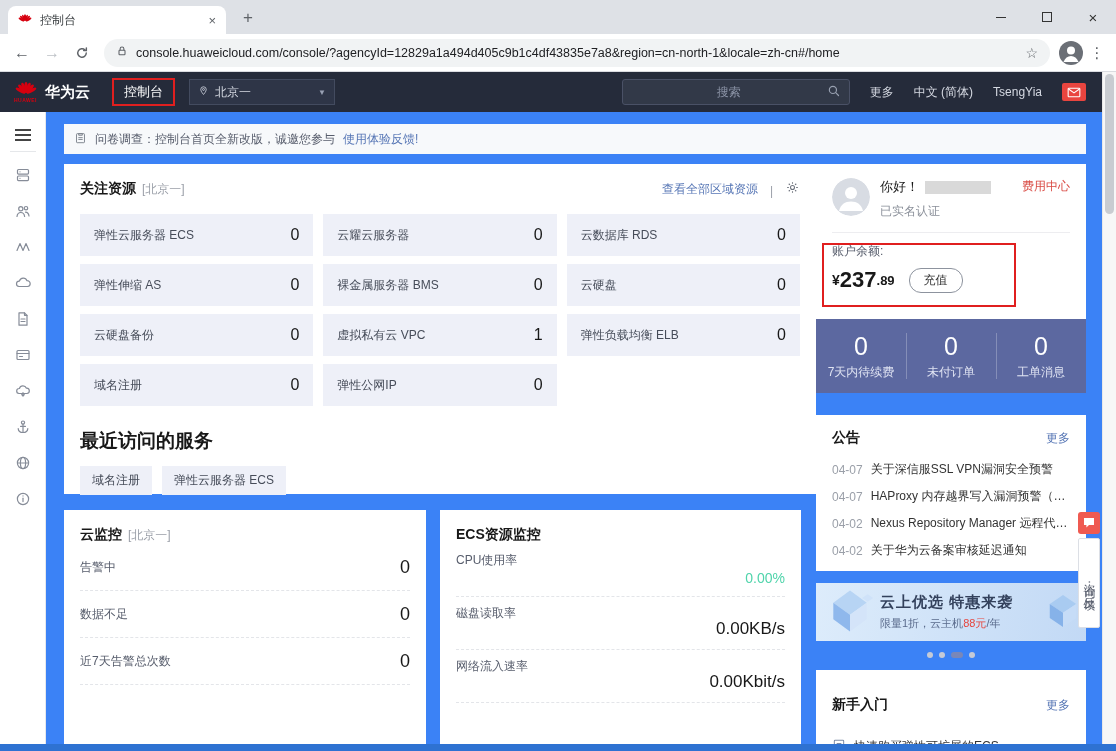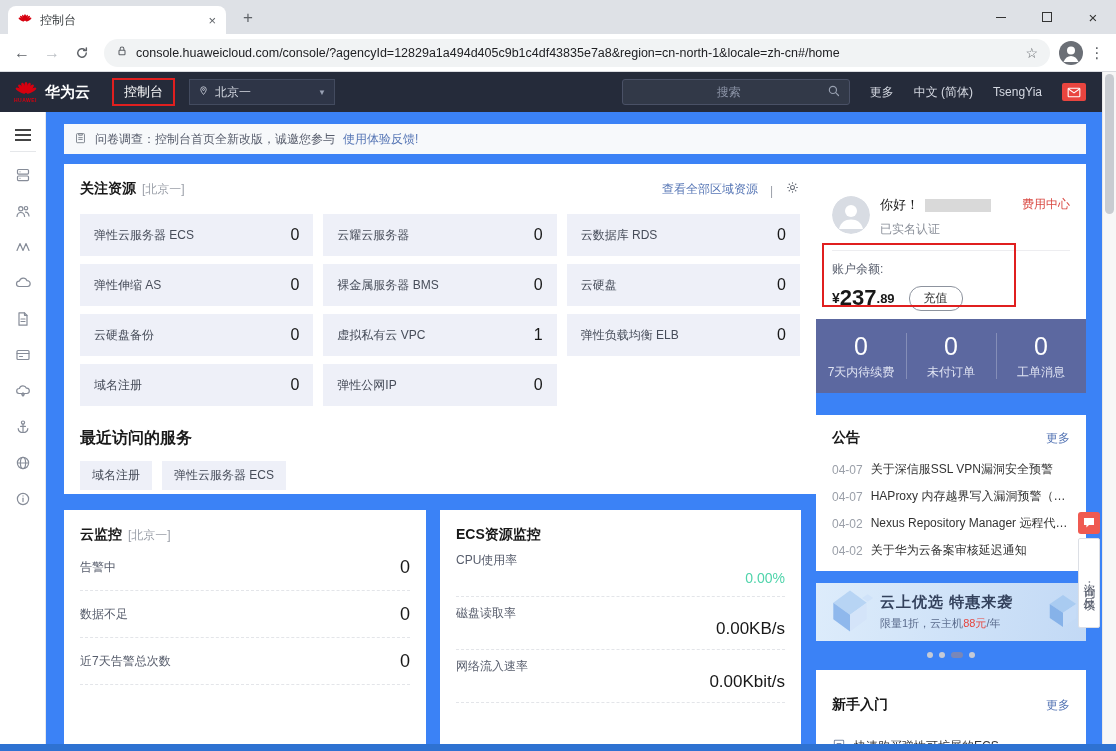--- a/index.html
+++ b/index.html
@@ -58,37 +58,37 @@
   .card-head{display:flex;align-items:center}
   .card-title{font-size:14px;font-weight:bold;color:#181818}
   .region-tag{font-size:12px;color:#9a9fa8;margin-left:6px;font-weight:normal}
   .head-right{margin-left:auto;display:flex;align-items:flex-end;gap:12px;color:#9a9fa8}
 
   #focus-card{left:18px;top:52px;width:752px;height:330px;padding:16px}
   .tile-grid{margin-top:16px;display:grid;grid-template-columns:repeat(3,1fr);gap:8px 10px}
   .tile{height:42px;background:#eef0f8;display:flex;align-items:center;justify-content:space-between;padding:0 14px}
   .tile-label{font-size:12px;color:#464c59}
   .tile-value{font-size:16px;color:#181818}
-  .recent-title{margin-top:22px;font-size:16px;font-weight:bold;color:#181818}
+  .recent-title{margin-top:22px;font-size:19px;font-weight:bold;color:#181818}
   .tag-row{margin-top:12px;display:flex;gap:10px}
   .tag{background:#eef0f8;padding:6px 12px;font-size:12px;color:#464c59}
 
   #cm-card{left:18px;top:398px;width:362px;height:240px;padding:16px}
   .m-row{display:flex;align-items:center;justify-content:space-between;height:47px;border-bottom:1px dashed #e3e5e9}
   .m-label{font-size:12px;color:#575d6c}
   .m-value{font-size:18px;color:#181818}
 
   #ecs-card{left:394px;top:398px;width:361px;height:240px;padding:16px}
   .e-row{display:flex;justify-content:space-between;height:53px;border-bottom:1px dashed #e3e5e9;padding:8px 0 10px}
   .e-label{font-size:12px;color:#575d6c}
   .e-value{align-self:flex-end;font-size:17px;color:#181818}
   .e-value.green{color:#50d4ab;font-size:14px}
 
   
-  #account-card{left:770px;top:52px;width:270px;height:155px;padding:32px 16px}
+  #account-card{left:770px;top:52px;width:270px;height:155px;padding:14px 16px}
   .acct-top{display:flex;align-items:flex-start}
   .acct-avatar{width:38px;height:38px;border-radius:50%;overflow:hidden;flex:none}
   .greet{margin-left:10px}
   .greet-line{display:flex;align-items:center;gap:6px;font-size:13px;color:#181818}
   .redacted{width:66px;height:13px;background:#d9d9d9;display:inline-block}
   .verified{font-size:12px;color:#8a8f99;margin-top:7px}
   .fee-link{margin-left:auto;color:#d94a43;font-size:12px}
   .acct-divider{border-top:1px solid #ededf0;margin:12px 0 10px}
   .balance-label{font-size:12px;color:#575d6c}
   .balance-row{display:flex;align-items:center;margin-top:7px}

